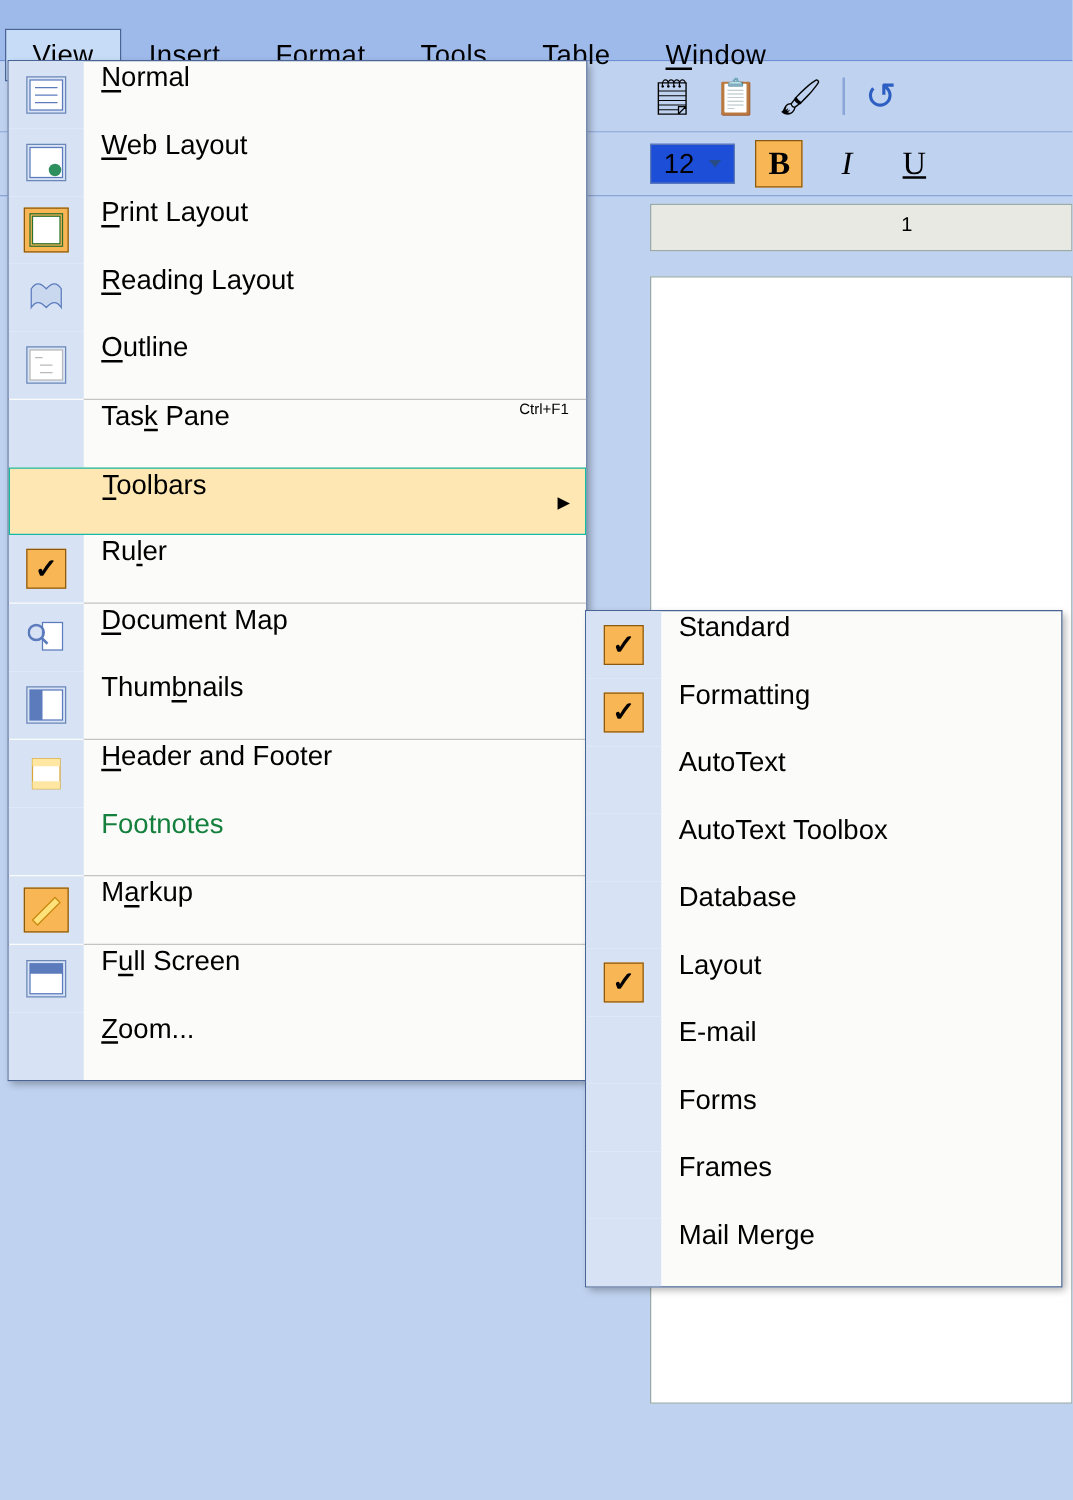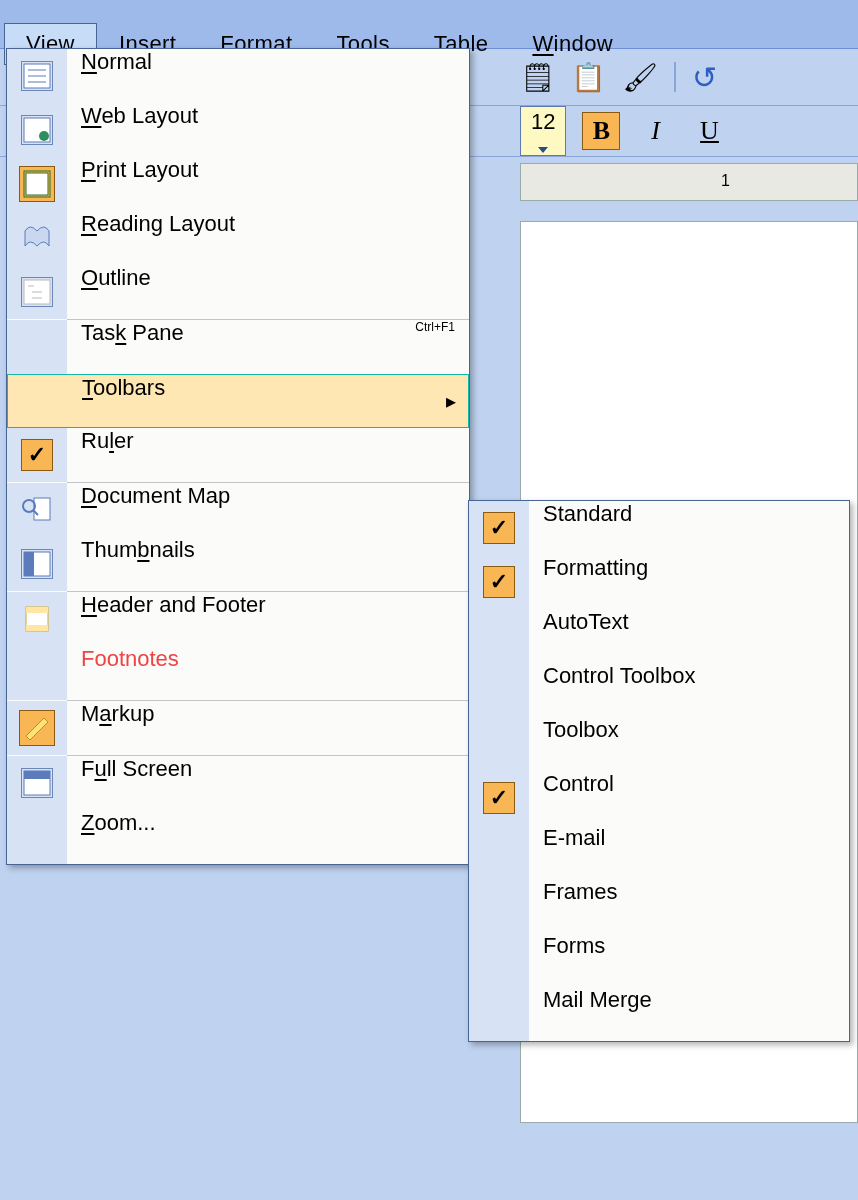--- a/index.html
+++ b/index.html
@@ -58,26 +58,25 @@
     background:var(--toolbar-bg);
     border-bottom:1px solid var(--toolbar-brd);
     display:flex;
     align-items:center;
     padding:0 8px 0 520px; 
     gap:16px;
   }
   .format-box{
     display:flex;
     align-items:center;
-    background:#fef9c3;
+    background:#1d4ed8;
     border:1px solid #5c79b5;
     padding:2px 10px;
     font-size:22px;
     gap:12px;
-    flex-direction:column;
   }
   .format-box .drop{
     width:0;height:0;
     border-left:5px solid transparent;
     border-right:5px solid transparent;
     border-top:6px solid #294c86;
   }
   .btn{
     width:36px;height:36px;
     display:flex;align-items:center;justify-content:center;
@@ -157,21 +156,21 @@
     height:0;
     border-top:1px solid #c4c4c4;
     margin-left:60px;
   }
   .menu .row.highlighted{
     background:var(--highlight-yel);
     border:1px solid #14b8a6;
     height:52px;
   }
   .menu .row.highlighted .gutter{background:transparent;}
-  .menu .disabled .lbl{color:#ef4444;}
+  .menu .disabled .lbl{color:#15803d;}
   .check{
     width:30px;height:30px;
     background:var(--active-btn);
     border:1px solid #8a5a10;
     display:flex;align-items:center;justify-content:center;
     font-weight:bold;
   }
   .check::before{content:"✓";}
   .selbox{
     width:34px;height:34px;
@@ -182,21 +181,21 @@
   .smallicon{width:30px;height:28px;border:1px solid #6a87b8;display:flex;}
   .arrow::after{
     content:"▸";
     position:absolute;
     right:12px;top:14px;
     font-size:20px;
   }
 
   
   #view-menu{left:6px;top:48px;width:462px;}
-  #toolbars-submenu{left:468px;top:500px;width:380px;}
+  #toolbars-submenu{left:468px;top:488px;width:380px;}
 
   
   svg{width:30px;height:28px;}
 </style>
 </head>
 <body>
 
 <div class="menubar">
   <div class="menu-item active"><span class="uk">V</span><span>iew</span></div>
   <div class="menu-item"><span class="uk">I</span>nsert</div>
@@ -404,41 +403,41 @@
         <span class="check"></span>
       </div>
     <div class="lbl">Formatting</div>
   </div>
   <div class="row">
     <div class="gutter"></div>
       <div class="lbl">AutoText</div>
   </div>
   <div class="row">
     <div class="gutter"></div>
-      <div class="lbl">Control Toolbox</div>
-  </div>
-  <div class="row">
-    <div class="gutter"></div>
-      <div class="lbl">Toolbox</div>
+      <div class="lbl">AutoText Toolbox</div>
+  </div>
+  <div class="row">
+    <div class="gutter"></div>
+      <div class="lbl">Database</div>
   </div>
   <div class="row">
     <div class="gutter">
         <span class="check"></span>
       </div>
-    <div class="lbl">Control</div>
+    <div class="lbl">Layout</div>
   </div>
   <div class="row">
     <div class="gutter"></div>
       <div class="lbl">E-mail</div>
   </div>
   <div class="row">
     <div class="gutter"></div>
+      <div class="lbl">Forms</div>
+  </div>
+  <div class="row">
+    <div class="gutter"></div>
       <div class="lbl">Frames</div>
   </div>
   <div class="row">
     <div class="gutter"></div>
-      <div class="lbl">Forms</div>
-  </div>
-  <div class="row">
-    <div class="gutter"></div>
       <div class="lbl">Mail Merge</div>
   </div>
 </div>
 
 </body></html>

